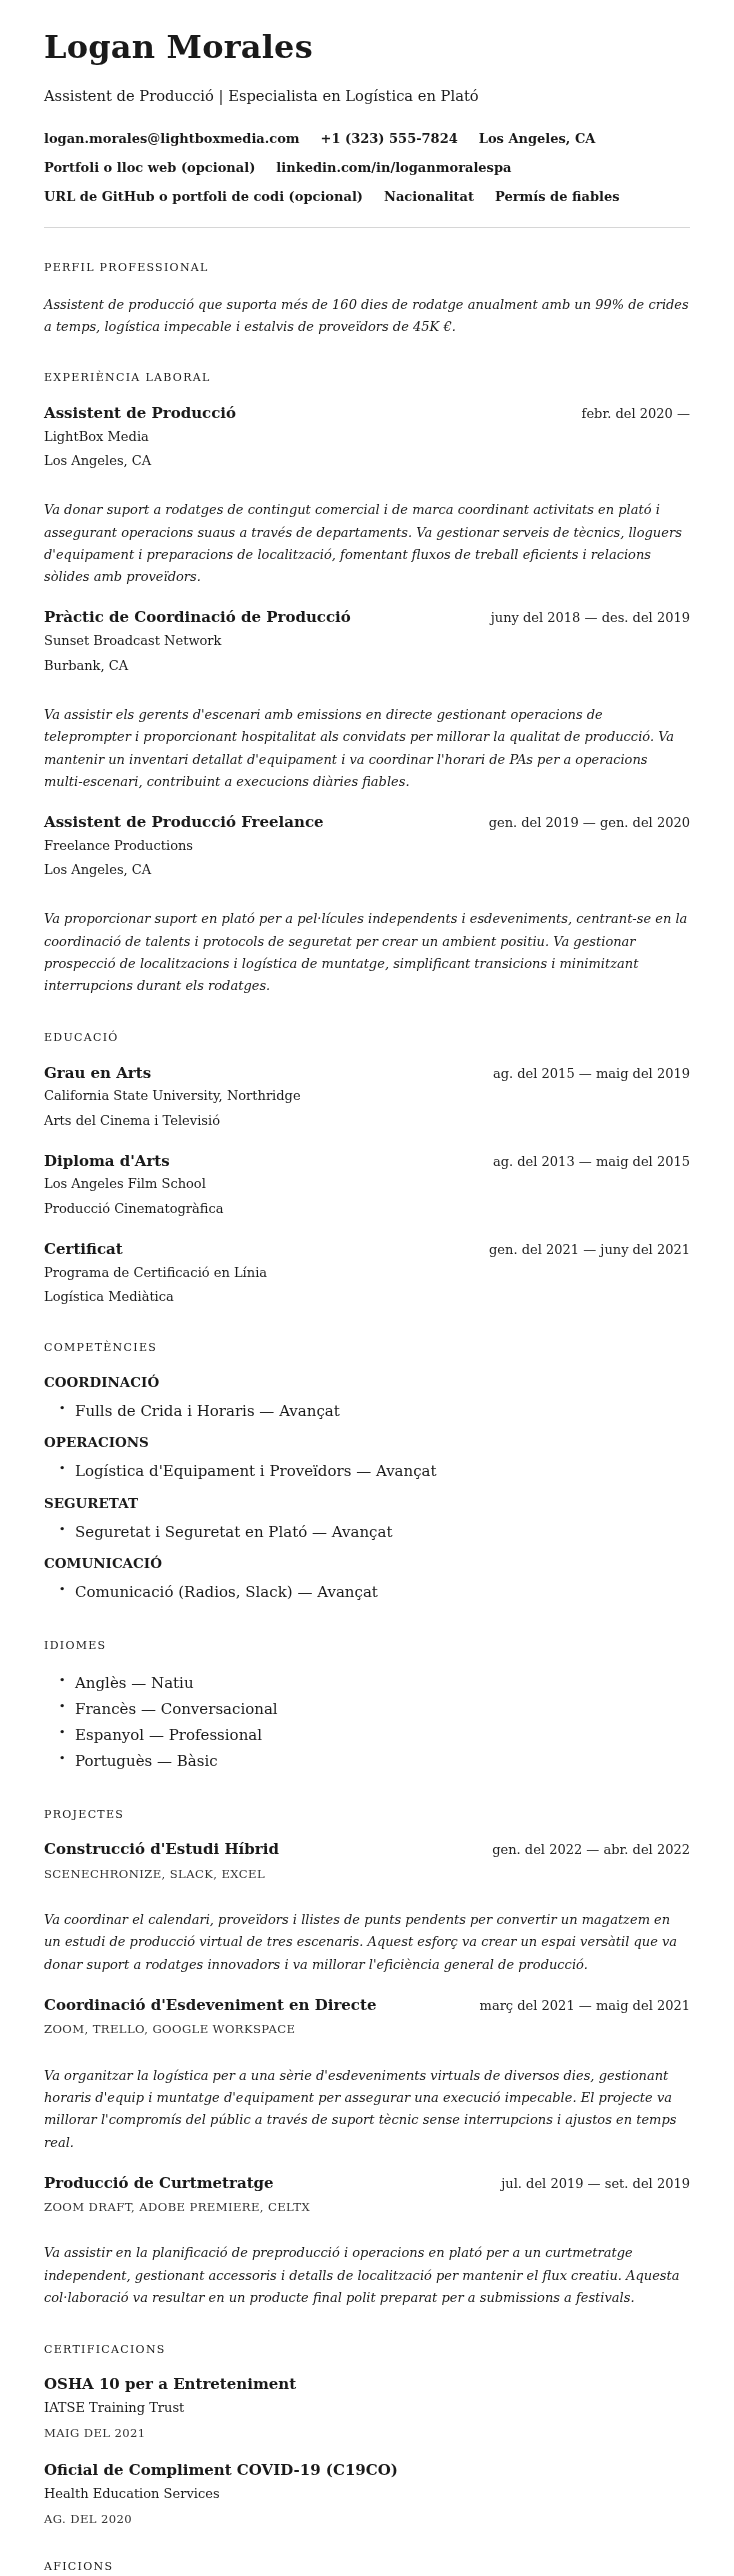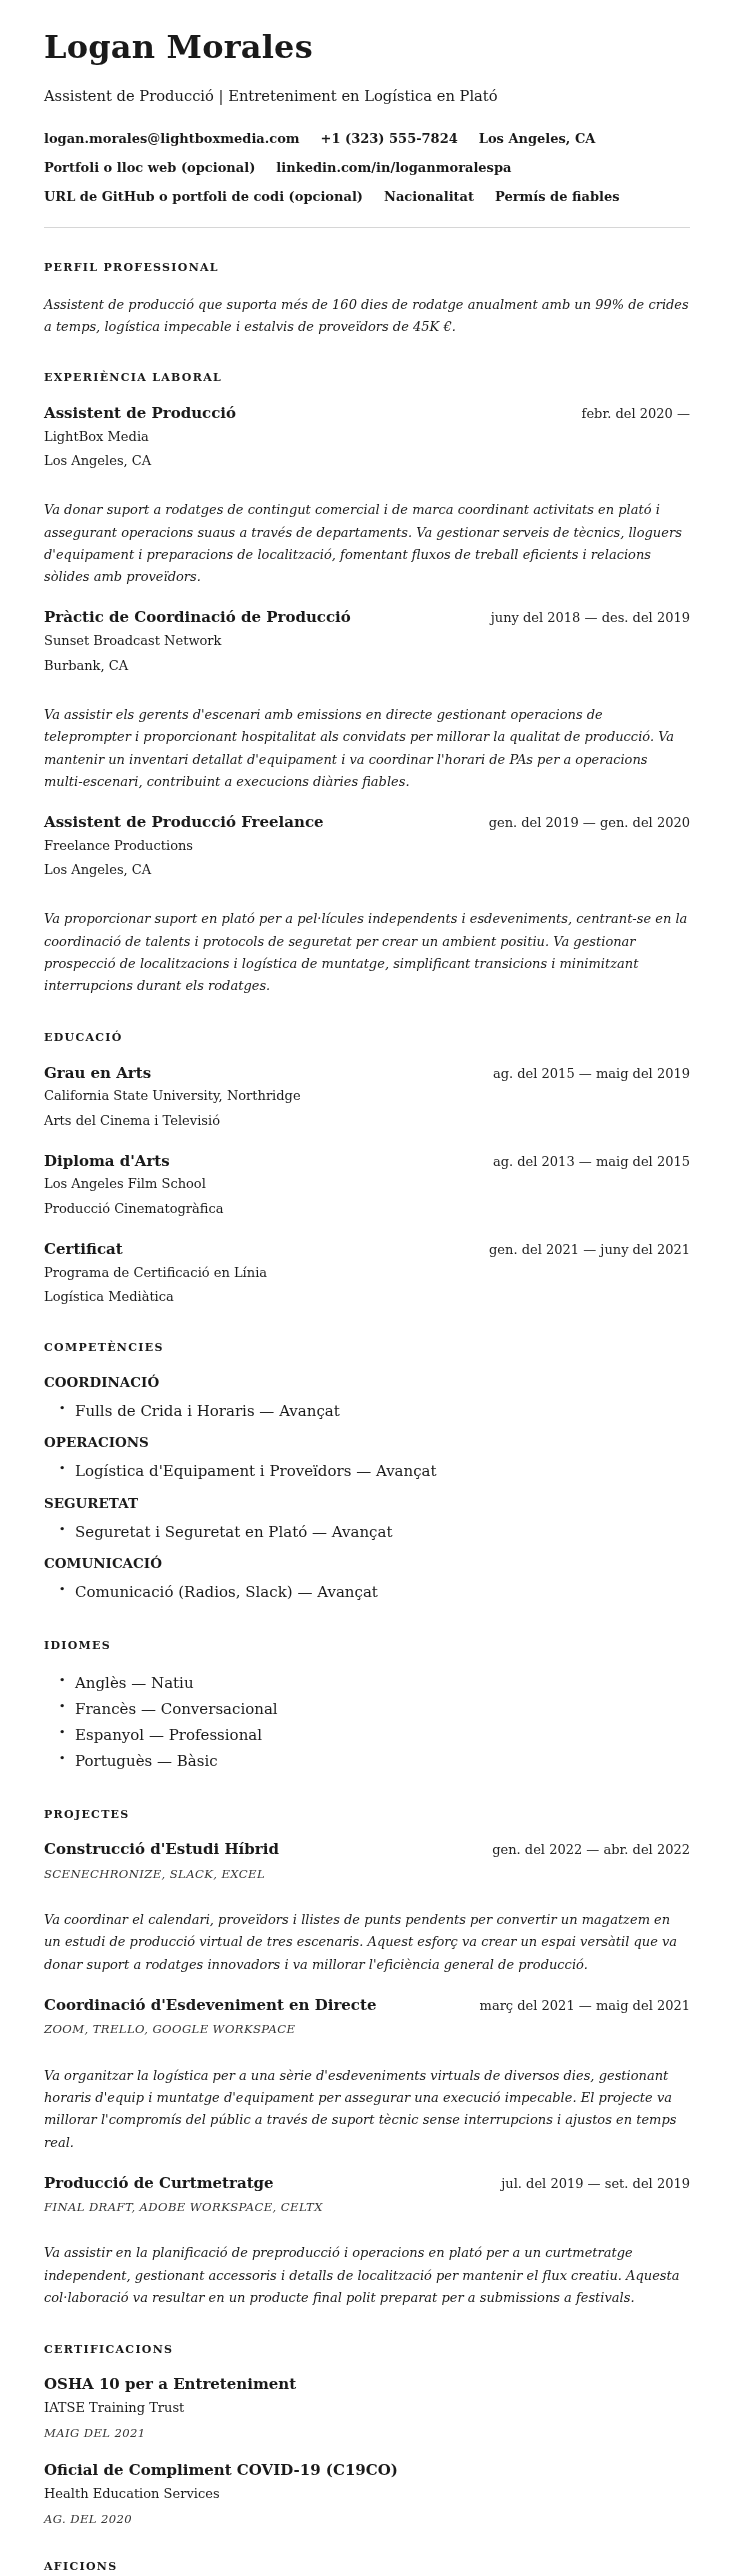--- a/index.html
+++ b/index.html
@@ -14,48 +14,48 @@
     font-family:"DejaVu Serif","Liberation Serif",serif;
   }
   
   .name { font-size:32px; font-weight:700; letter-spacing:0.2px; margin:0 0 19.6px; line-height:1.2; }
   .headline { font-size:14.7px; margin:0 0 21px; line-height:1.4; }
   .contact-row { display:flex; flex-wrap:wrap; gap:21px; font-size:13px; line-height:1.7; margin:0 0 7.3px; }
   .contact-row span { white-space:nowrap;font-weight:bold; }
   .header-divider { border:none; border-top:1.2px solid #d6d6d6; margin:18.4px 0 0; }
   
   section { margin-top:33px; }
-  .section-heading { font-size:11px; font-weight:700; letter-spacing:1.3px; margin:0 0 18.4px; line-height:1.3; }
+  .section-heading { font-size:11px; font-weight:400; letter-spacing:1.3px; margin:0 0 18.4px; line-height:1.3; }
   .body-text { font-size:13px; line-height:1.72; margin:0;font-style:italic; }
   
   .entry { margin-bottom:19.6px; }
   .entry:last-child { margin-bottom:0; }
   .entry-head { display:flex; justify-content:space-between; align-items:baseline; gap:14.7px; }
   .entry-title { font-size:15px; font-weight:700; margin:0; line-height:1.3; }
   .entry-dates { font-size:13px; color:#222222; white-space:nowrap; }
   .entry-sub { font-size:13px; line-height:1.7; margin:2.4px 0 0; }
   .entry-desc { margin-top:27px; }
-  .meta-caps { font-size:11.6px; letter-spacing:0.4px; color:#333333; margin:6.1px 0 0; line-height:1.4;font-style:italic; }
+  .meta-caps { font-size:11.6px; letter-spacing:0.4px; color:#333333; margin:6.1px 0 0; line-height:1.4; }
   
   .skill-group { margin-bottom:9.8px; }
   .skill-group:last-child { margin-bottom:0; }
   .skill-group-name { font-size:13.5px; font-weight:700; margin:0 0 7.3px; line-height:1.3; }
   
   ul.bullets { list-style:none; margin:0; padding:0; font-size:15px; line-height:1.72; }
   ul.bullets li { position:relative; padding-left:31px; }
   ul.bullets li::before { content:"\2022"; position:absolute; left:14.7px; top:0; font-size:11.6px; color:#1a1a1a; }
 </style>
 </head>
 <body>
 
 <div class="page">
 
   <header>
     <h1 class="name">Logan Morales</h1>
-    <p class="headline">Assistent de Producció | Entreteniment en Logística en Plató</p>
+    <p class="headline">Assistent de Producció | Especialista en Logística en Plató</p>
 
     <div class="contact-row">
       <span>logan.morales@lightboxmedia.com</span>
       <span>+1 (323) 555-7824</span>
       <span>Los Angeles, CA</span>
     </div>
     <div class="contact-row">
       <span>Portfoli o lloc web (opcional)</span>
       <span>linkedin.com/in/loganmoralespa</span>
     </div>
@@ -199,21 +199,21 @@
       </div>
       <p class="meta-caps">ZOOM, TRELLO, GOOGLE WORKSPACE</p>
       <p class="body-text entry-desc">Va organitzar la logística per a una sèrie d'esdeveniments virtuals de diversos dies, gestionant horaris d'equip i muntatge d'equipament per assegurar una execució impecable. El projecte va millorar l'compromís del públic a través de suport tècnic sense interrupcions i ajustos en temps real.</p>
     </div>
 
     <div class="entry">
       <div class="entry-head">
         <h3 class="entry-title">Producció de Curtmetratge</h3>
         <span class="entry-dates">jul. del 2019 — set. del 2019</span>
       </div>
-      <p class="meta-caps">FINAL DRAFT, ADOBE WORKSPACE, CELTX</p>
+      <p class="meta-caps">ZOOM DRAFT, ADOBE PREMIERE, CELTX</p>
       <p class="body-text entry-desc">Va assistir en la planificació de preproducció i operacions en plató per a un curtmetratge independent, gestionant accessoris i detalls de localització per mantenir el flux creatiu. Aquesta col·laboració va resultar en un producte final polit preparat per a submissions a festivals.</p>
     </div>
   </section>
 
   <section>
     <h2 class="section-heading">CERTIFICACIONS</h2>
 
     <div class="entry">
       <h3 class="entry-title">OSHA 10 per a Entreteniment</h3>
       <p class="entry-sub">IATSE Training Trust</p>

